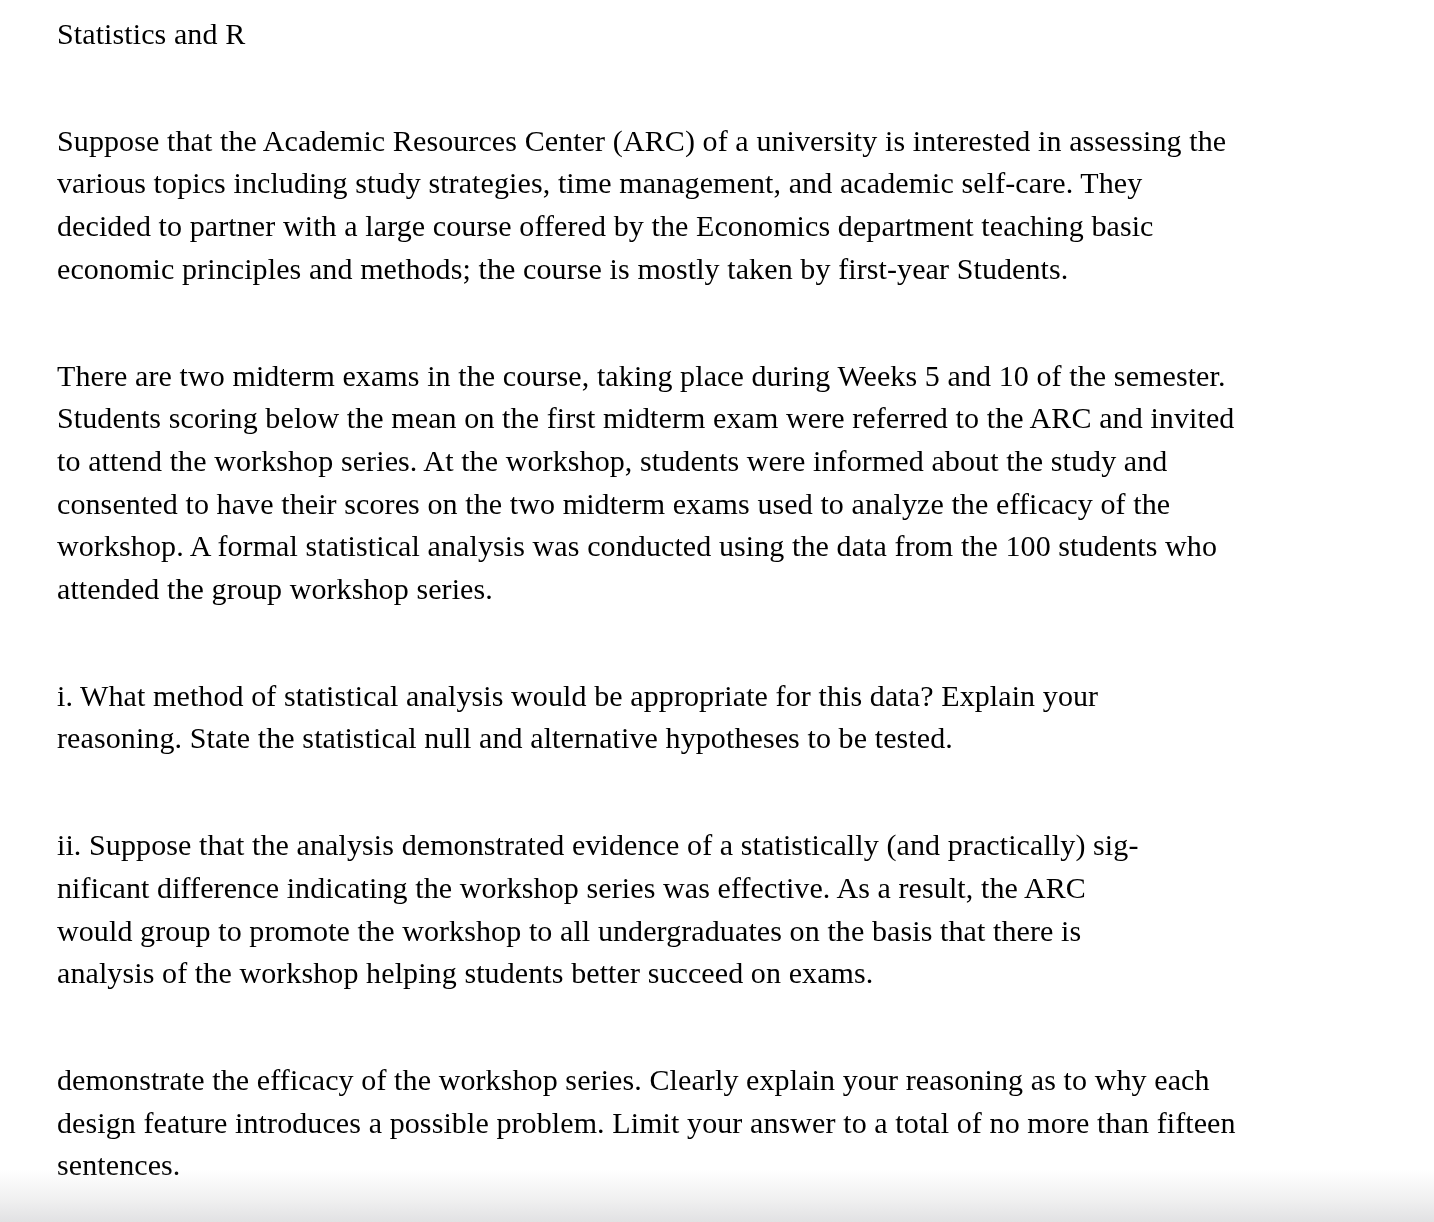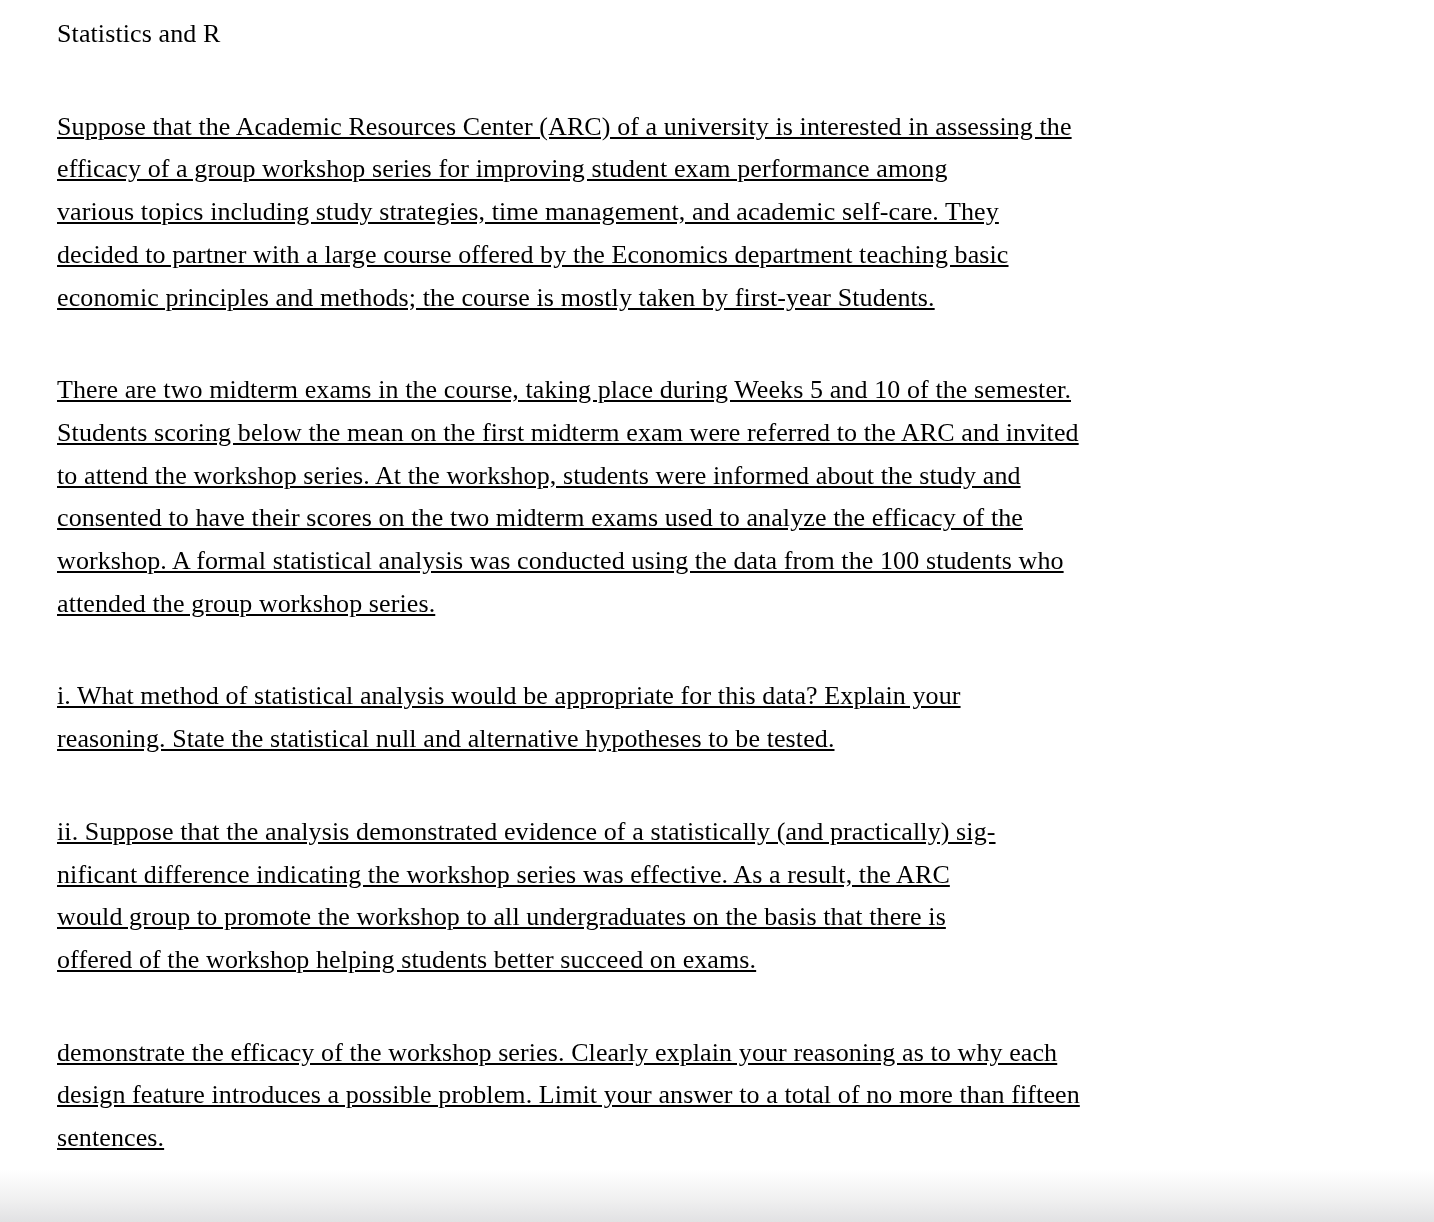--- a/index.html
+++ b/index.html
@@ -10,51 +10,49 @@
   body {
     width: 1434px;
     height: 1222px;
     position: relative;
     overflow: hidden;
     font-family: "Liberation Serif", "DejaVu Serif", serif;
     color: #000000;
   }
   .document {
     padding: 13px 0 0 57px;
-    font-size: 26px;
+    font-size: 30px;
     line-height: 42.7px;
     letter-spacing: 0.1px;
   }
   .line {
     white-space: pre;
   }
   .paragraph {
-    margin-top: 50px;
-    text-decoration: underline;
+    margin-top: 64px;
   }
   .bottom-fade {
     position: absolute;
     left: 0;
     right: 0;
     bottom: 0;
     height: 52px;
     background: linear-gradient(to bottom, rgba(230,230,230,0) 0%, rgba(226,226,227,0.55) 60%, rgba(222,222,224,0.9) 100%);
     pointer-events: none;
   }
 </style>
 </head>
 <body>
 
 <main class="document">
 
   <div class="line title">Statistics and R</div>
 
   <section class="paragraph">
     <div class="line">Suppose that the Academic Resources Center (ARC) of a university is interested in assessing the</div>
-    <div class="line">efficacy of a group workshop series for improving student exam performance among</div>
     <div class="line">various topics including study strategies, time management, and academic self-care. They</div>
     <div class="line">decided to partner with a large course offered by the Economics department teaching basic</div>
     <div class="line">economic principles and methods; the course is mostly taken by first-year Students.</div>
   </section>
 
   <section class="paragraph">
     <div class="line">There are two midterm exams in the course, taking place during Weeks 5 and 10 of the semester.</div>
     <div class="line">Students scoring below the mean on the first midterm exam were referred to the ARC and invited</div>
     <div class="line">to attend the workshop series. At the workshop, students were informed about the study and</div>
     <div class="line">consented to have their scores on the two midterm exams used to analyze the efficacy of the</div>
@@ -64,21 +62,21 @@
 
   <section class="paragraph">
     <div class="line">i. What method of statistical analysis would be appropriate for this data? Explain your</div>
     <div class="line">reasoning. State the statistical null and alternative hypotheses to be tested.</div>
   </section>
 
   <section class="paragraph">
     <div class="line">ii. Suppose that the analysis demonstrated evidence of a statistically (and practically) sig-</div>
     <div class="line">nificant difference indicating the workshop series was effective. As a result, the ARC</div>
     <div class="line">would group to promote the workshop to all undergraduates on the basis that there is</div>
-    <div class="line">offered of the workshop helping students better succeed on exams.</div>
+    <div class="line">analysis of the workshop helping students better succeed on exams.</div>
   </section>
 
   <section class="paragraph">
     <div class="line">demonstrate the efficacy of the workshop series. Clearly explain your reasoning as to why each</div>
     <div class="line">design feature introduces a possible problem. Limit your answer to a total of no more than fifteen</div>
     <div class="line">sentences.</div>
   </section>
 
 </main>
 

